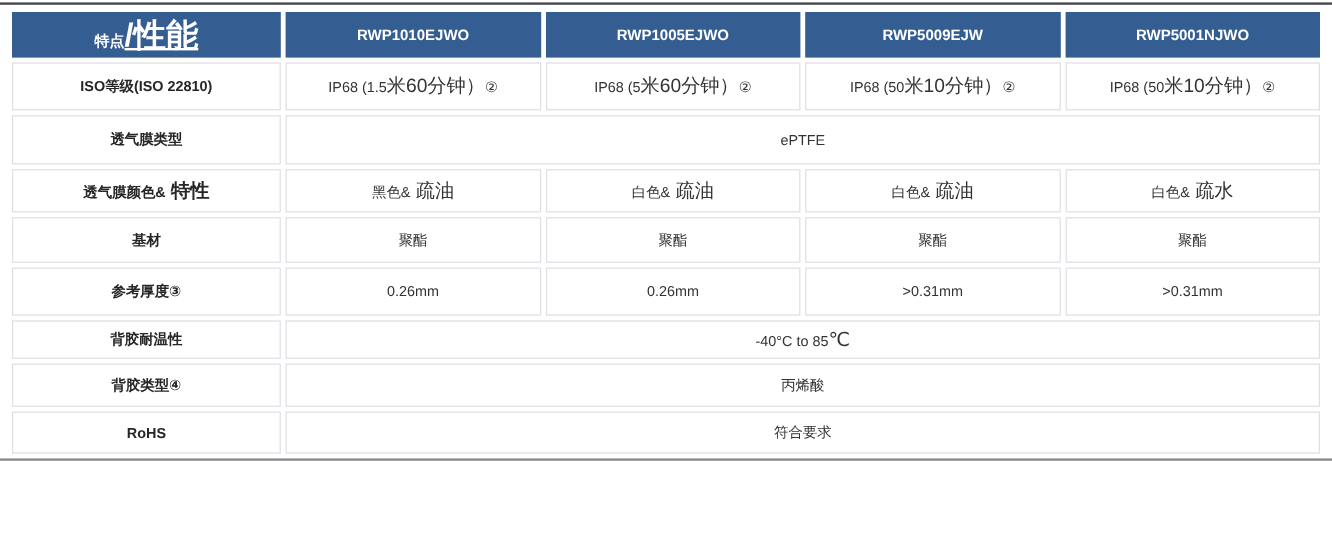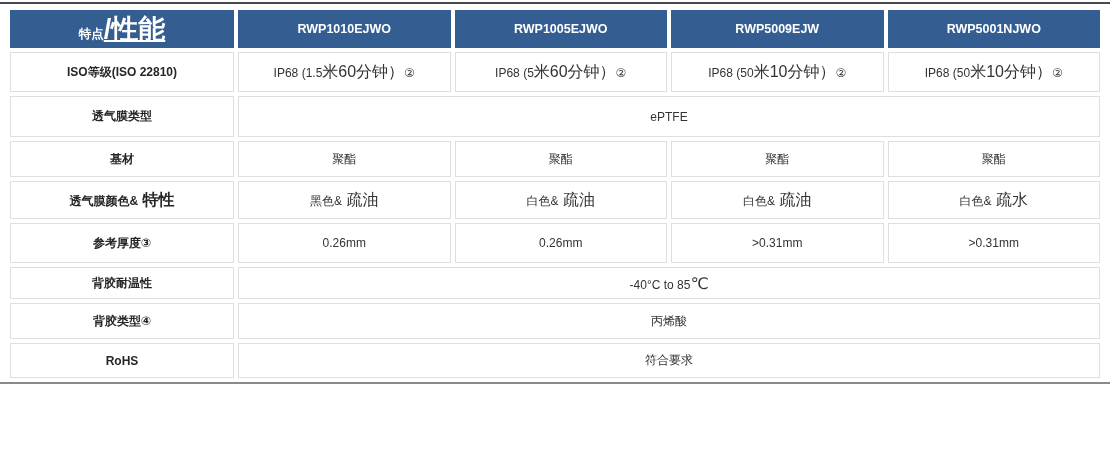--- a/index.html
+++ b/index.html
@@ -98,32 +98,32 @@
           <td><span>IP68 (1.5</span><span class="lg">米60分钟）</span><span>②</span></td>
           <td><span>IP68 (5</span><span class="lg">米60分钟）</span><span>②</span></td>
           <td><span>IP68 (50</span><span class="lg">米10分钟）</span><span>②</span></td>
           <td><span>IP68 (50</span><span class="lg">米10分钟）</span><span>②</span></td>
         </tr>
         <tr>
           <th><span>透气膜类型</span></th>
           <td colspan="4"><span>ePTFE</span></td>
         </tr>
         <tr>
+          <th><span>透气膜颜色&amp;</span><span class="lg"> 特性</span></th>
+          <td><span>黑色&amp;</span><span class="lg"> 疏油</span></td>
+          <td><span>白色&amp;</span><span class="lg"> 疏油</span></td>
+          <td><span>白色&amp;</span><span class="lg"> 疏油</span></td>
+          <td><span>白色&amp;</span><span class="lg"> 疏水</span></td>
+        </tr>
+        <tr>
           <th><span>基材</span></th>
           <td><span>聚酯</span></td>
           <td><span>聚酯</span></td>
           <td><span>聚酯</span></td>
           <td><span>聚酯</span></td>
-        </tr>
-        <tr>
-          <th><span>透气膜颜色&amp;</span><span class="lg"> 特性</span></th>
-          <td><span>黑色&amp;</span><span class="lg"> 疏油</span></td>
-          <td><span>白色&amp;</span><span class="lg"> 疏油</span></td>
-          <td><span>白色&amp;</span><span class="lg"> 疏油</span></td>
-          <td><span>白色&amp;</span><span class="lg"> 疏水</span></td>
         </tr>
         <tr>
           <th><span>参考厚度③</span></th>
           <td><span>0.26mm</span></td>
           <td><span>0.26mm</span></td>
           <td><span>&gt;0.31mm</span></td>
           <td><span>&gt;0.31mm</span></td>
         </tr>
         <tr>
           <th><span>背胶耐温性</span></th>

